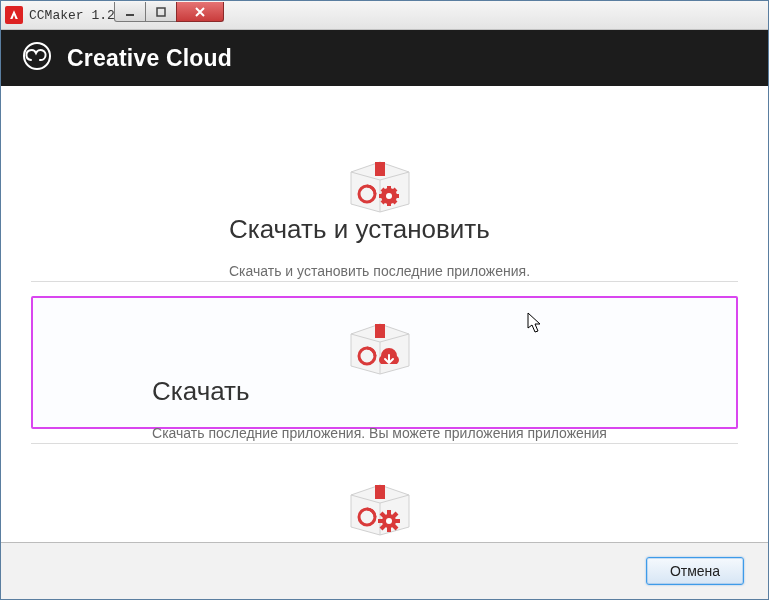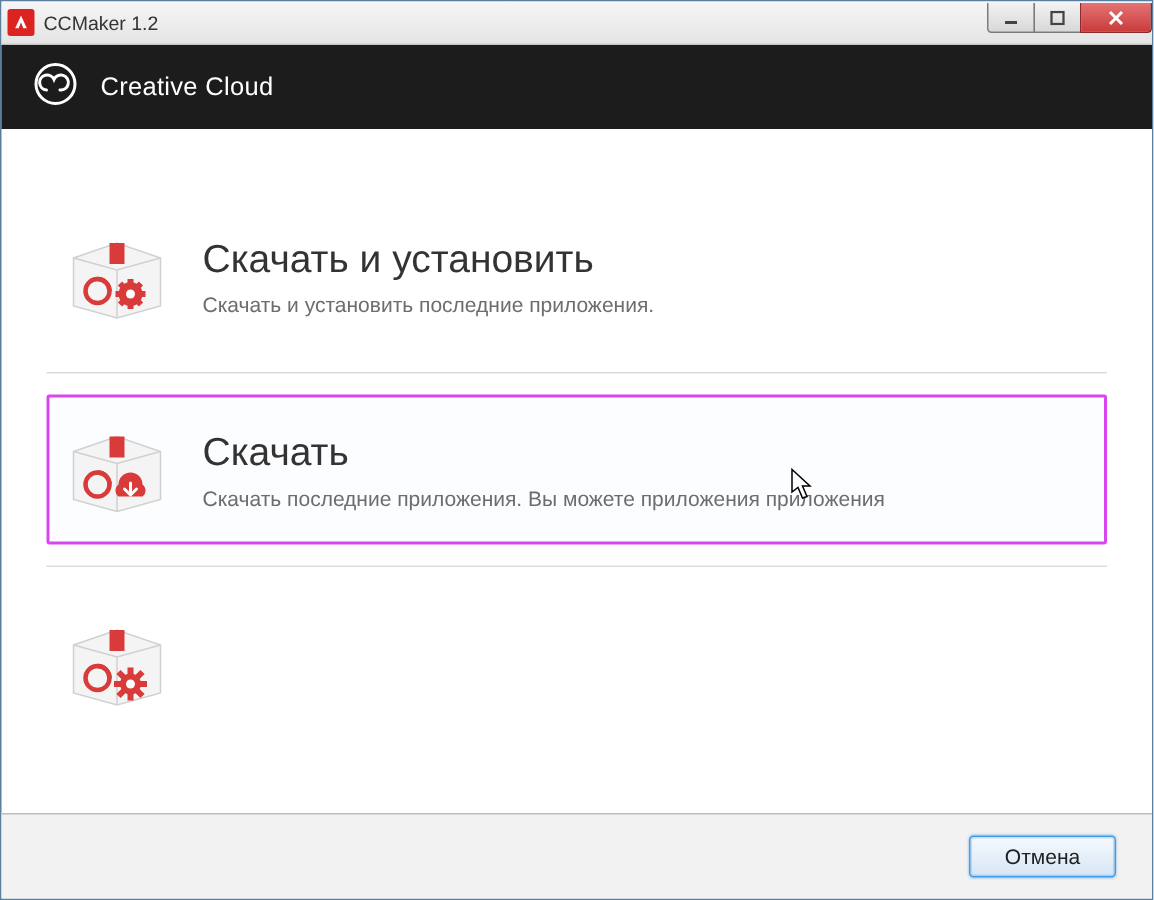--- a/index.html
+++ b/index.html
@@ -20,23 +20,24 @@
     display: flex;
     flex-direction: column;
   }
   
   .titlebar {
     height: 28px;
     background: linear-gradient(to bottom, #f6f6f6, #e4e4e4);
     border-bottom: 1px solid #c2c2c2;
     display: flex;
     align-items: center;
-    justify-content: space-between;
+    justify-content: flex-start;
     padding-left: 4px;
     flex: 0 0 auto;
+    font-family: Liberation Mono, monospace;
   }
   .titlebar-left {
     display: flex;
     align-items: center;
     gap: 6px;
   }
   .titlebar-title {
     font-size: 13px;
     color: #333;
   }
@@ -85,58 +86,58 @@
     background: #1c1c1c;
     height: 56px;
     display: flex;
     align-items: center;
     padding-left: 20px;
     color: #fff;
     flex: 0 0 auto;
     gap: 14px;
   }
   .dark-header-title {
-    font-size: 17px;
-    font-weight: 400;
+    font-size: 23px;
+    font-weight: 700;
     letter-spacing: .2px;
   }
 
   
   .content {
     flex: 1 1 auto;
     overflow: hidden;
     padding: 48px 30px 0 30px;
     display: flex;
     flex-direction: column;
   }
   .option {
     display: flex;
     align-items: center;
-    gap: 22px;
     padding: 18px 20px 18px 10px;
     border-radius: 2px;
     border: 2px solid transparent;
     cursor: pointer;
     min-height: 80px;
     box-sizing: border-box;
+    flex-direction: column;
   }
   .option.selected {
     border: 2px solid #d946ef;
     background: #fcfdff;
   }
   .option .texts { flex:1; }
   .option-title {
     font-size: 26px;
     color: #333;
     font-weight: 400;
   }
   .option-desc {
     font-size: 14px;
     color: #6d6d6d;
-    margin-top: 7px;
+    margin-top: 18px;
   }
   .divider {
     height: 1px;
     background: #dcdcdc;
     margin: 14px 0;
   }
 
   .box-icon {
     width: 70px;
     height: 60px;

